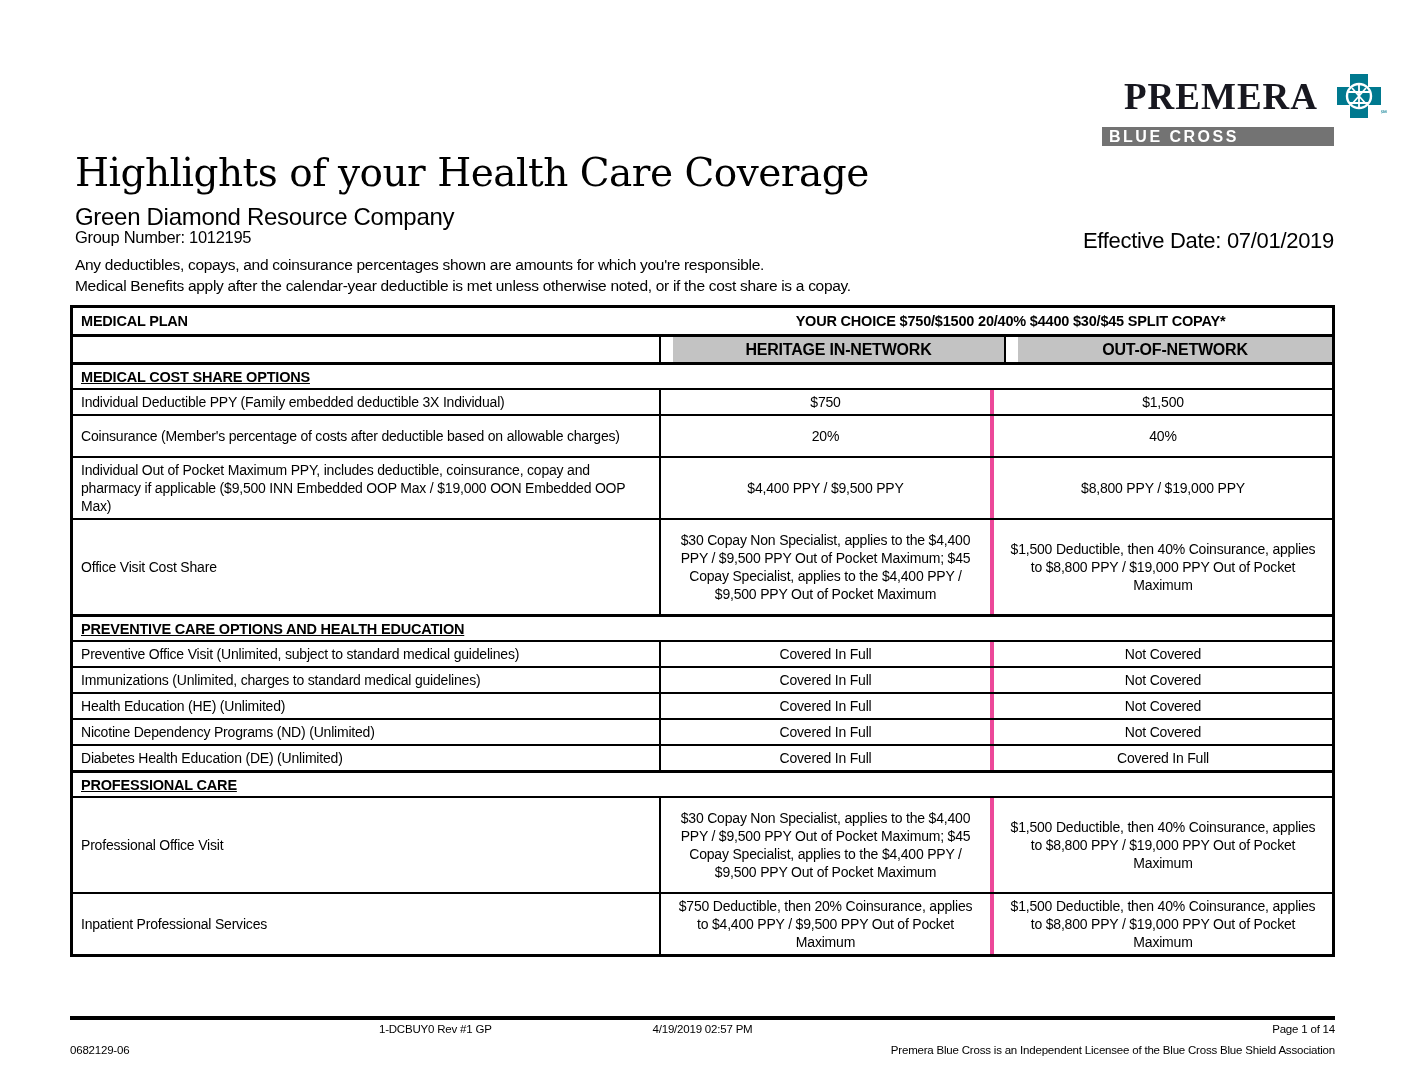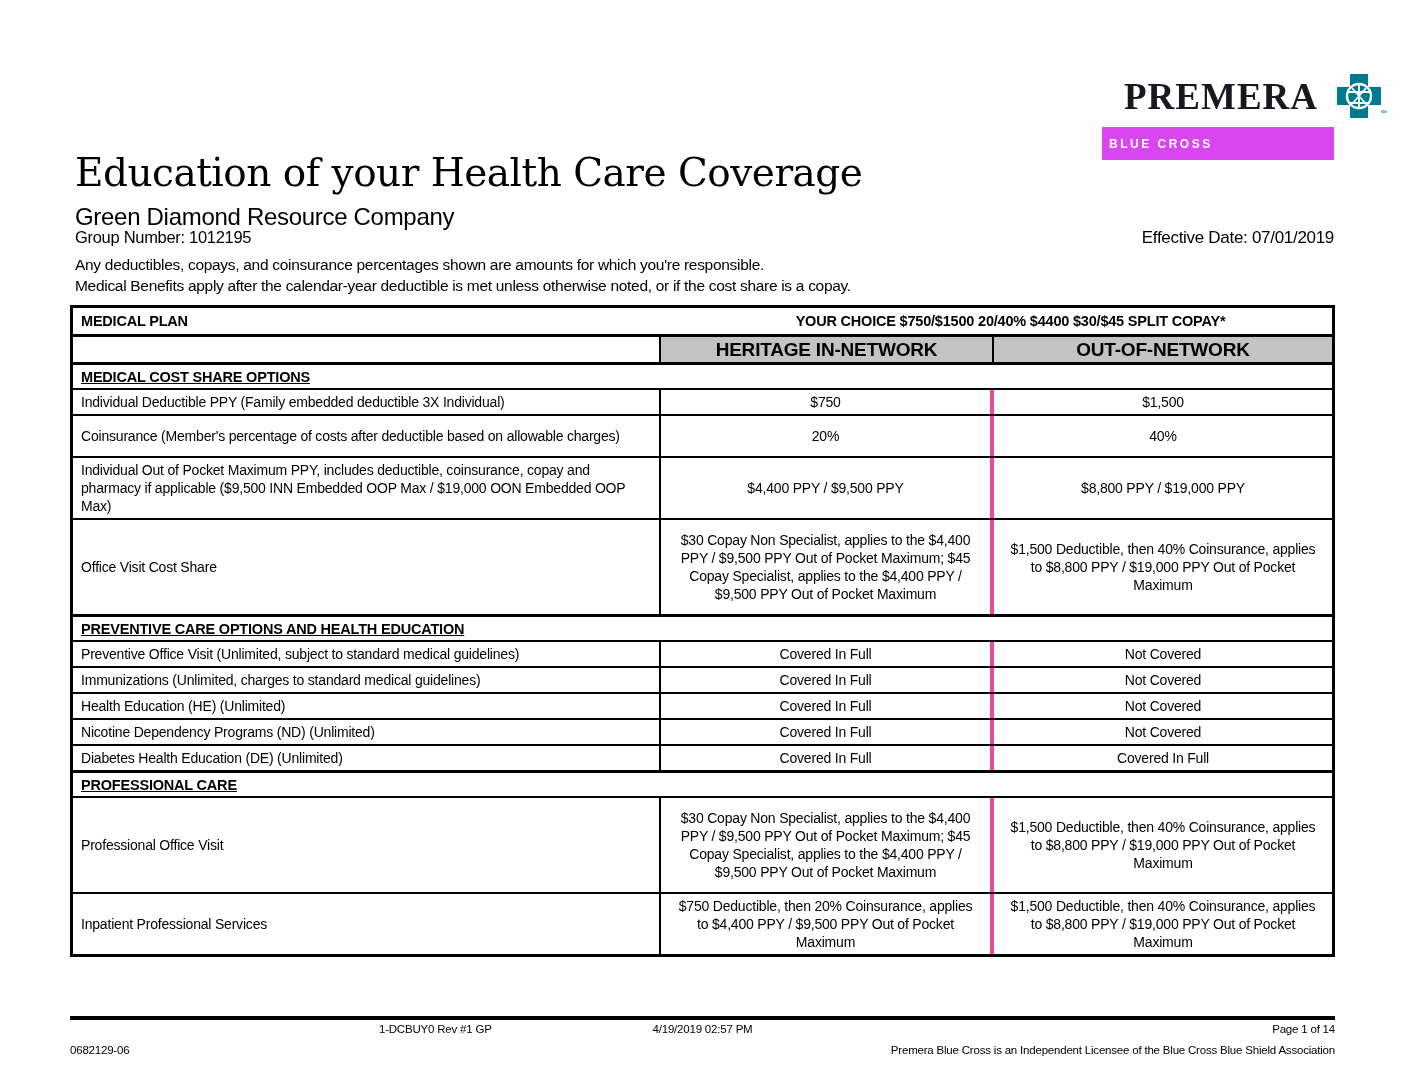--- a/index.html
+++ b/index.html
@@ -22,46 +22,46 @@
     font-size: 37px;
     letter-spacing: 1px;
     color: #181820;
     line-height: 1;
   }
   .logo-divider { width: 4px; height: 40px; background: #111; margin: 0 8px 0 9px; }
   .cross-wrap { position: relative; width: 48px; height: 48px; }
   .trademark { position: absolute; right: -4px; bottom: 2px; font-size: 8px; color: #00798f; }
   .teal-bar {
     margin-top: 5px;
-    height: 33px;
-    background: #d946ef;
+    height: 19px;
+    background: #737373;
     color: #fff;
     font-weight: bold;
-    font-size: 12px;
+    font-size: 16px;
     letter-spacing: 2.5px;
     display: flex;
     align-items: center;
     padding-left: 7px;
   }
 
   
   .doc-title {
     position: absolute;
     left: 75px;
     top: 150px;
     font-family: "DejaVu Serif", "Liberation Serif", serif;
     font-size: 39px;
     font-weight: normal;
     letter-spacing: -0.5px;
     color: #000;
     white-space: nowrap;
   }
   .company { position: absolute; left: 75px; top: 203px; font-size: 24px; letter-spacing: -0.3px; }
   .group-number { position: absolute; left: 75px; top: 228px; font-size: 16.5px; letter-spacing: -0.3px; }
-  .effective-date { position: absolute; right: 74px; top: 228px; font-size: 17px; letter-spacing: -0.3px; }
+  .effective-date { position: absolute; right: 74px; top: 228px; font-size: 22px; letter-spacing: -0.3px; }
   .intro { position: absolute; left: 75px; top: 254px; font-size: 15.5px; line-height: 21px; letter-spacing: -0.3px; }
 
   
   .tbl {
     position: absolute;
     left: 70px;
     top: 305px;
     width: 1265px;
     border: 3px solid #000;
     font-size: 14px;
@@ -78,22 +78,22 @@
     display: flex; align-items: center; padding: 2px 8px;
   }
   .plan-name {
     flex: 1; font-weight: bold; font-size: 14.5px;
     display: flex; align-items: center; justify-content: center; text-align: center; padding: 2px 6px;
   }
 
   .net-row { min-height: 28px; }
   .net-spacer { width: 588px; border-right: 2px solid #000; }
   .net-cell {
-    background: #c3c3c3; font-weight: bold; font-size: 19px;
-    display: flex; align-items: center; justify-content: center; text-align: center;
+    background: #c3c3c3; font-weight: bold; font-size: 16px;
+    display: flex; align-items: center; justify-content: center; text-align: center; margin-left: 12px;
   }
   .net-cell.mid { width: 333px; border-right: 2px solid #000; }
   .net-cell.last { flex: 1; }
 
   .sec {
     min-height: 26px; font-weight: bold; font-size: 14.5px;
     display: flex; align-items: center; padding: 2px 8px; text-decoration: underline;
   }
 
   .c { display: flex; align-items: center; padding: 3px 8px; }
@@ -134,21 +134,21 @@
           <path d="M15 2 h18 v13 h13 v18 h-13 v13 h-18 v-13 h-13 v-18 h13 z" fill="#00798f"></path>
           <circle cx="24" cy="24" r="12" fill="none" stroke="#ffffff" stroke-width="2.4"></circle>
           <path d="M24 12 v24 M13 20 l22 0 M15 31 l18 0 M17 16 l14 16 M31 16 l-14 16" stroke="#ffffff" stroke-width="1.8" fill="none"></path>
         </svg>
         <span class="trademark">℠</span>
       </span>
     </div>
     <div class="teal-bar">BLUE CROSS</div>
   </div>
 
-  <h1 class="doc-title">Education of your Health Care Coverage</h1>
+  <h1 class="doc-title">Highlights of your Health Care Coverage</h1>
   <div class="company">Green Diamond Resource Company</div>
   <div class="group-number">Group Number: 1012195</div>
   <div class="effective-date">Effective Date: 07/01/2019</div>
   <div class="intro">
     <div>Any deductibles, copays, and coinsurance percentages shown are amounts for which you're responsible.</div>
     <div>Medical Benefits apply after the calendar-year deductible is met unless otherwise noted, or if the cost share is a copay.</div>
   </div>
 
   <div class="tbl">
 

